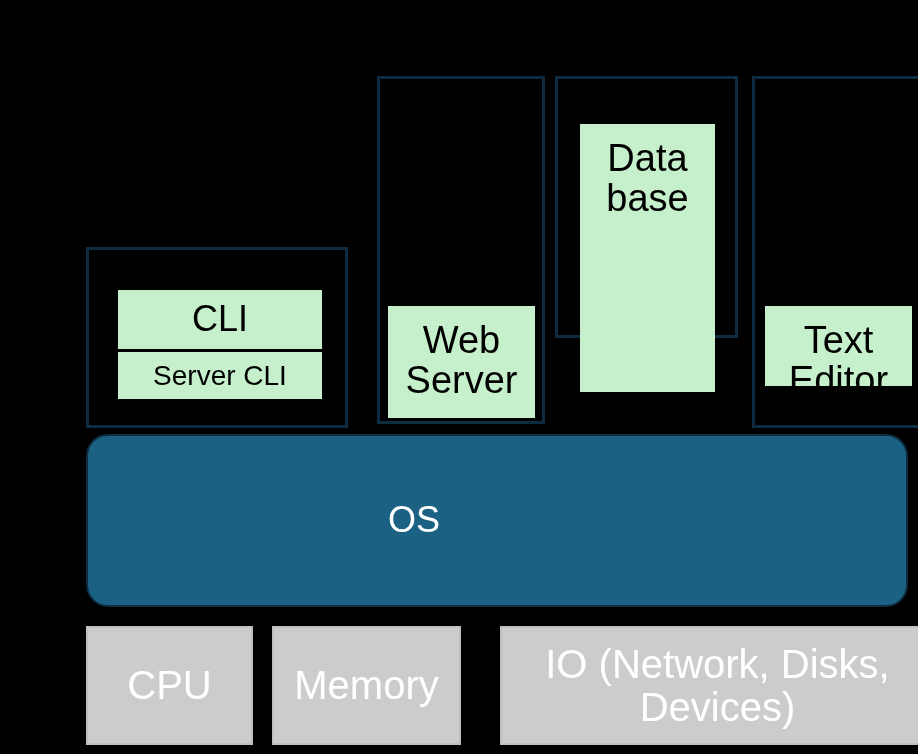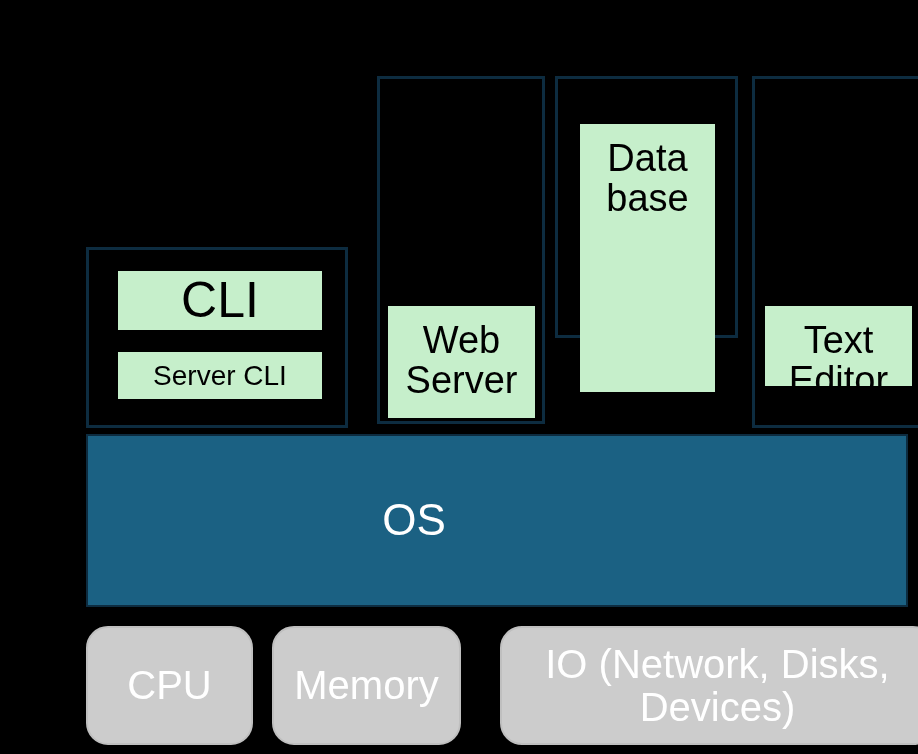--- a/index.html
+++ b/index.html
@@ -57,25 +57,25 @@
     white-space: nowrap;
   }
 
   
   .hw-box {
     background: #cccccc;
     color: #ffffff;
     border: 2px solid #bfbfbf;
   }
 
-  .t-xl   { font-size: 50px; }
-  .t-lg   { font-size: 40px; border-radius: 22px; }
+  .t-xl   { font-size: 36px; margin-top: 19px; }
+  .t-lg   { font-size: 40px; }
   .t-md   { font-size: 38px; }
   .t-sm   { font-size: 28px; }
-  .t-os   { font-size: 44px; }
+  .t-os   { font-size: 36px; border-radius: 22px; }
 
   .stack  { display: block; }
 </style>
 </head>
 <body>
 
 <div id="canvas">
 
   <div class="node app-container" style="left:86px; top:247px; width:262px; height:181px;">
 

